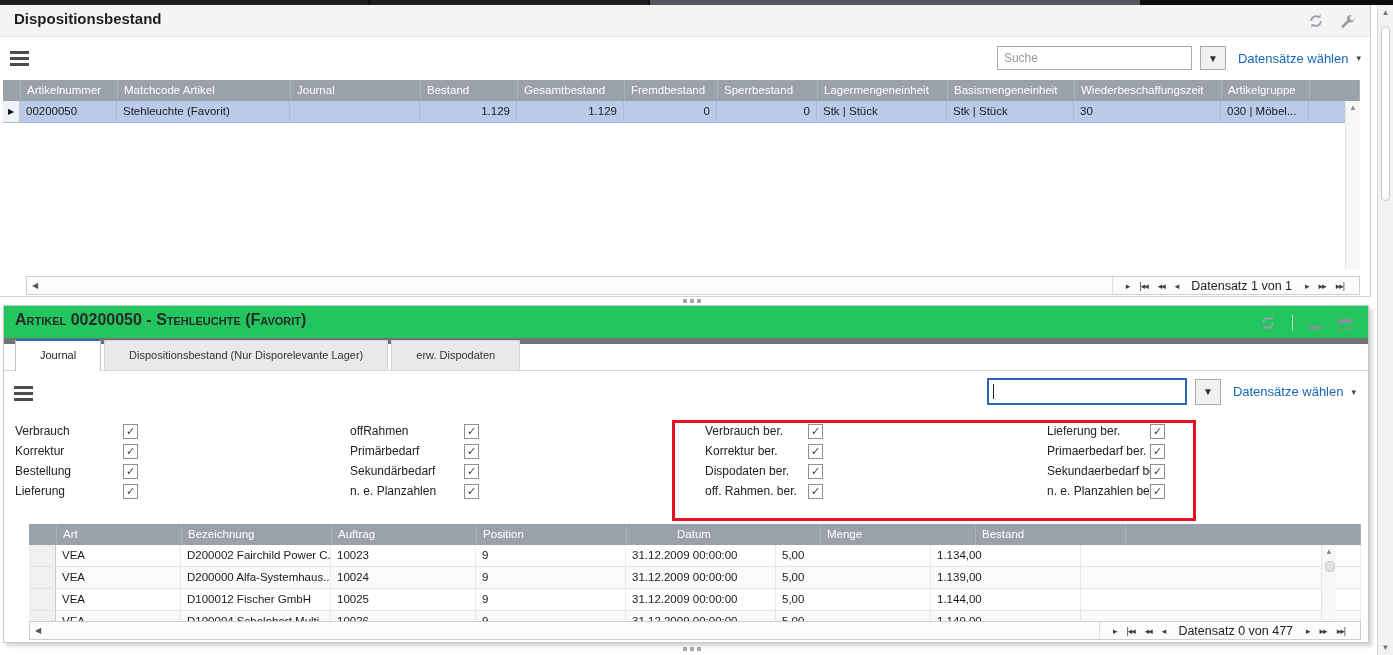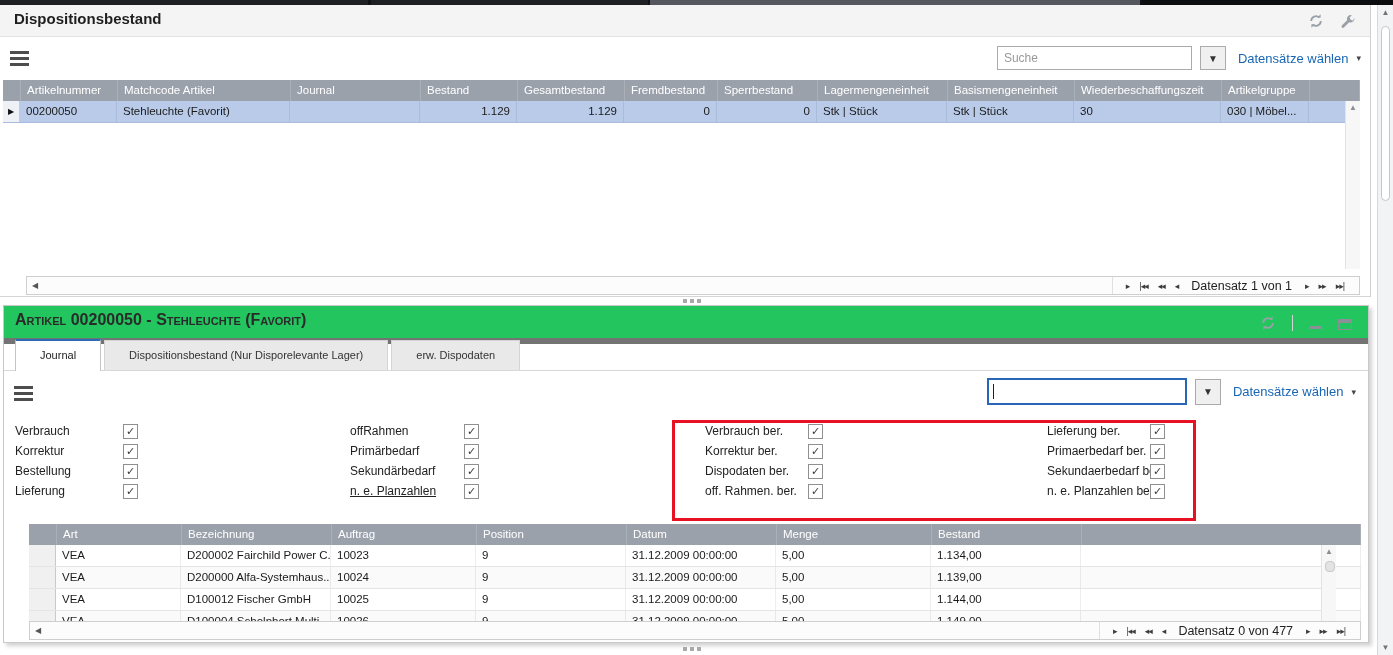--- a/index.html
+++ b/index.html
@@ -262,21 +262,21 @@
         </div>
         <div class="frow">
           <div class="flabel" style="width: 114px;">Primärbedarf</div>
           <div class="cbox">✓</div>
         </div>
         <div class="frow">
           <div class="flabel" style="width: 114px;">Sekundärbedarf</div>
           <div class="cbox">✓</div>
         </div>
         <div class="frow">
-          <div class="flabel" style="width: 114px; text-decoration: underline;">n. e. Planzahlen</div>
+          <div class="flabel" style="width: 114px;">n. e. Planzahlen</div>
           <div class="cbox">✓</div>
         </div>
       </div>
       <div class="fgroup" style="left: 701px;">
         <div class="frow">
           <div class="flabel" style="width: 103px;">Verbrauch ber.</div>
           <div class="cbox">✓</div>
         </div>
         <div class="frow">
           <div class="flabel" style="width: 103px;">Korrektur ber.</div>
@@ -311,21 +311,21 @@
       </div>
     </div>
 
   <div class="grid" id="grid2" style="left:25px;top:218px;width:1332px;">
       <div class="ghead">
         <div class="hsel" style="width: 27px;"></div>
         <div class="hc" style="width: 125px;">Art</div>
         <div class="hc" style="width: 150px;">Bezeichnung</div>
         <div class="hc" style="width: 145px;">Auftrag</div>
         <div class="hc" style="width: 150px;">Position</div>
-        <div class="hc" style="width: 150px;">Datum</div>
+        <div class="hc" style="width: 150px; margin-left: 44px;">Datum</div>
         <div class="hc" style="width: 155px;">Menge</div>
         <div class="hc" style="width: 150px;">Bestand</div>
         <div class="hc" style="flex: 1 1 0%;"></div>
       </div>
       <div style="height: 77px; overflow: hidden;">
         <div class="grow">
           <div class="csel" style="width: 27px;"></div>
           <div class="c" style="width: 125px;">VEA</div>
           <div class="c" style="width: 150px;">D200002  Fairchild Power C...</div>
           <div class="c" style="width: 145px;">10023</div>

